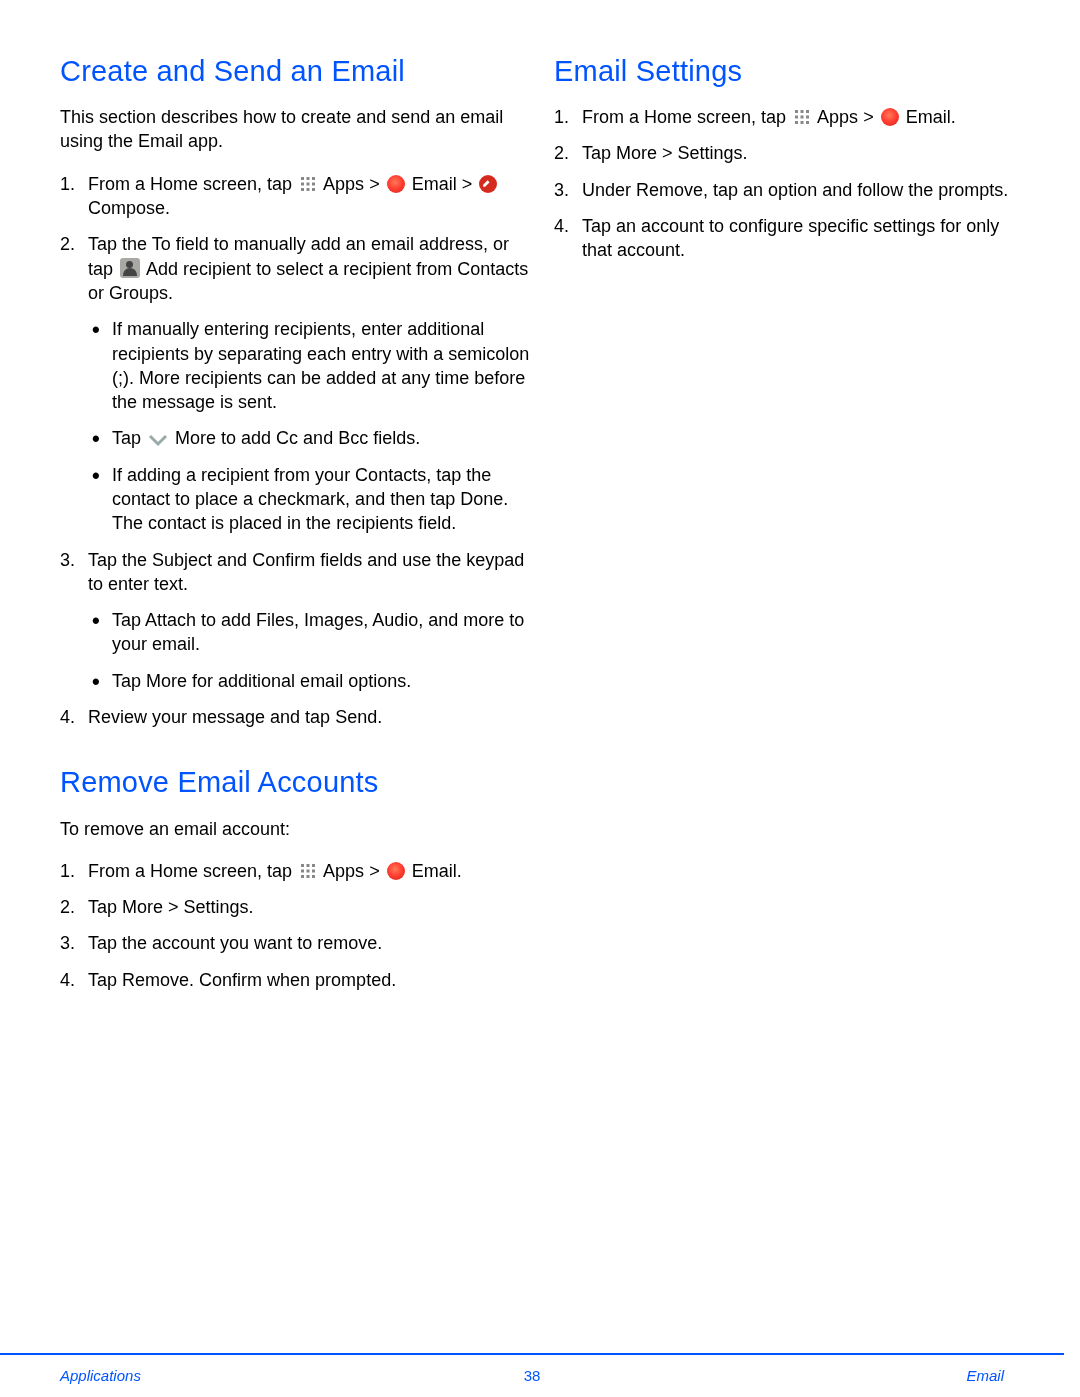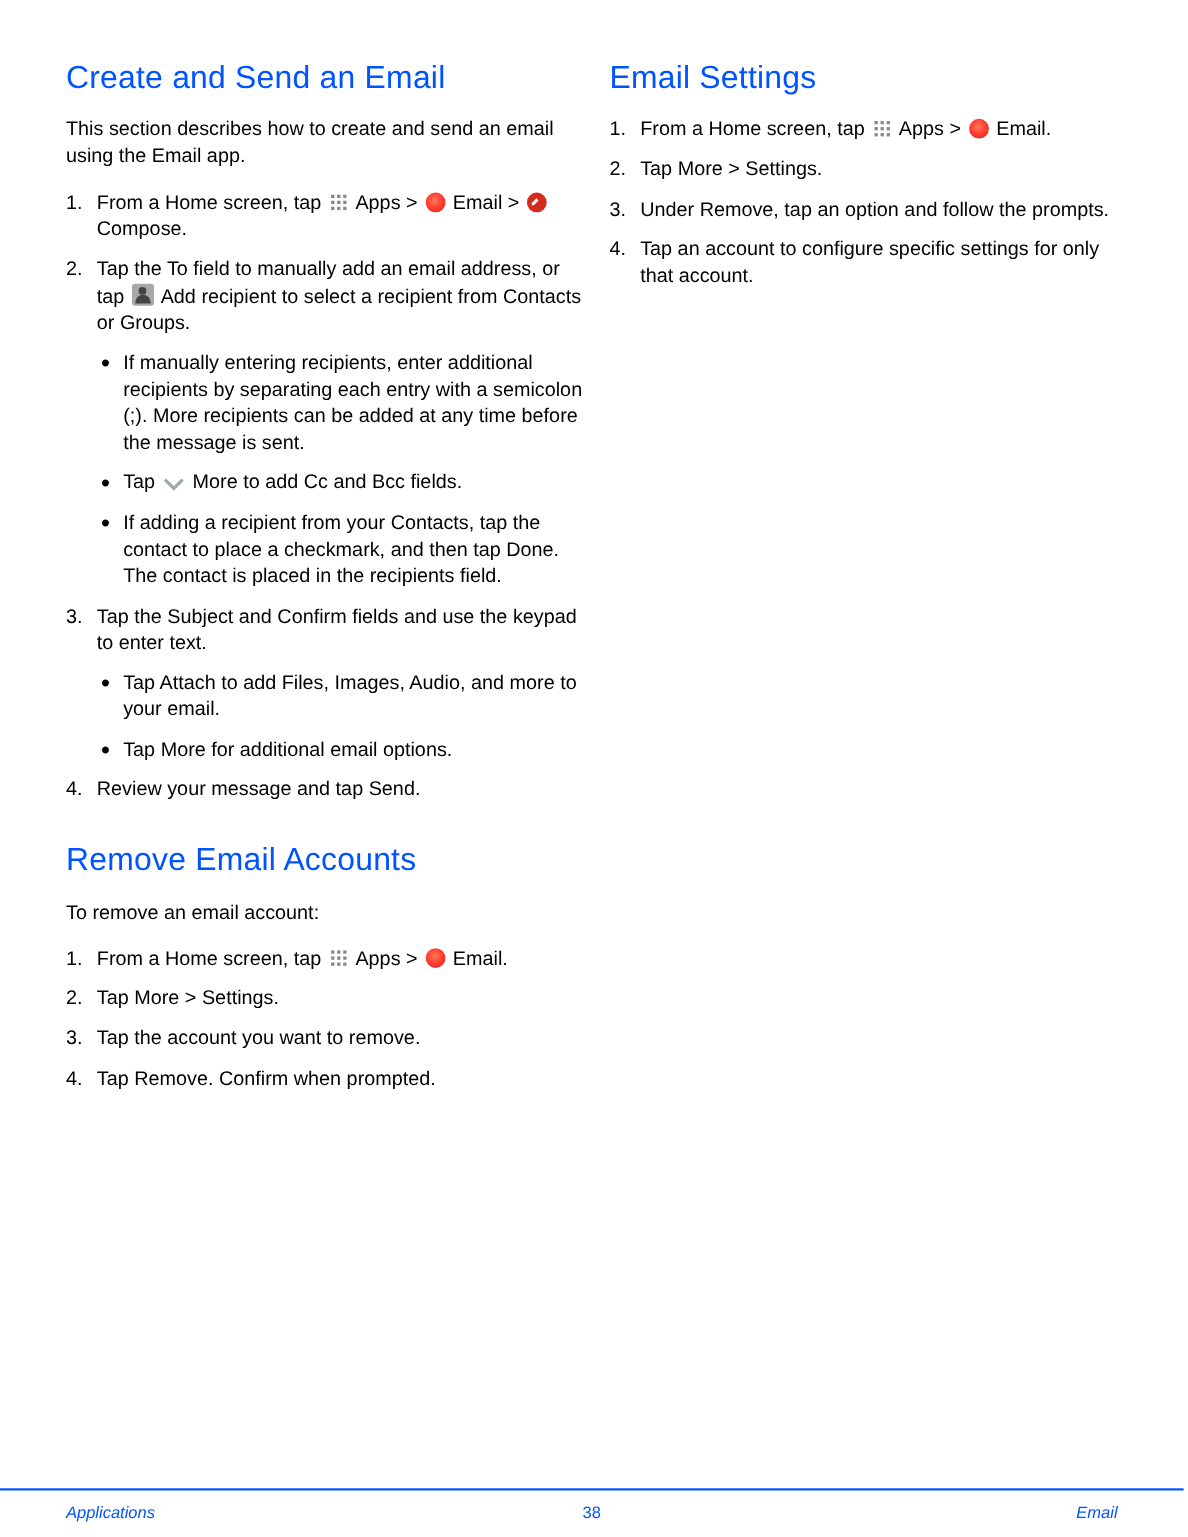--- a/index.html
+++ b/index.html
@@ -126,21 +126,21 @@
     background:#444;
     border-radius:7px 7px 0 0;
   }
   .icon-more {
     width: 20px; height: 14px;
     position: relative;
   }
   .icon-more svg { display:block; }
   .footer {
     position: absolute;
-    bottom: 0; left: 0; right: 4px;
+    bottom: 0; left: 0; right: 16px;
     height: 44px;
     border-top: 2px solid #0054ff;
     display: flex;
     align-items: center;
     justify-content: space-between;
     padding: 0 60px;
     font-size: 15px;
     font-style: italic;
     color: #0054ff;
   }

